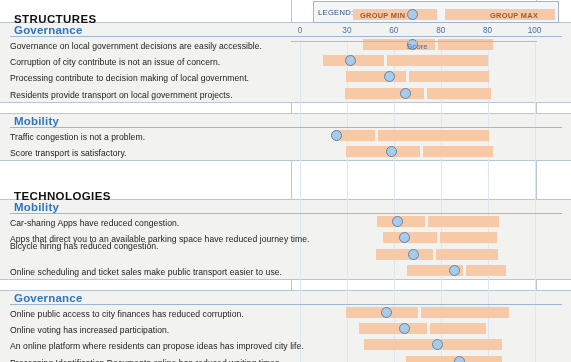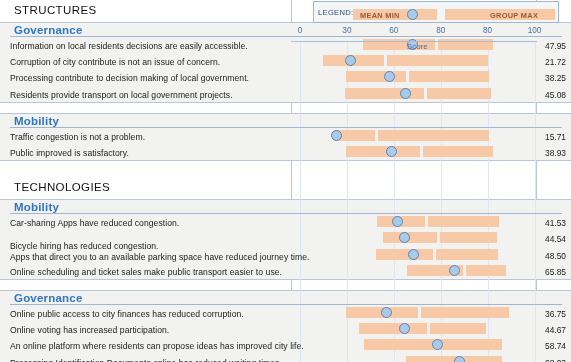--- a/index.html
+++ b/index.html
@@ -33,24 +33,25 @@
     border-top: 1px solid #b9c6d6;
     border-bottom: 1px solid #b9c6d6;
     box-sizing: border-box;
   }
 
   
   .sec-title {
     position: absolute;
     left: 14px;
     font-size: 11.5px;
-    font-weight: normal;
+    font-weight: bold;
     letter-spacing: 0.4px;
     color: #111111;
     white-space: nowrap;
+    margin-top: 9px;
   }
   .sub-head {
     position: absolute;
     left: 14px;
     font-size: 11.5px;
     font-weight: bold;
     color: #2e75c6;
     letter-spacing: 0.2px;
     white-space: nowrap;
   }
@@ -246,33 +247,33 @@
       <div class="gridv" style="left: 393.8px;"></div>
       <div class="gridv" style="left: 440.7px;"></div>
       <div class="gridv" style="left: 487.6px;"></div>
       <div class="gridv" style="left: 534.5px;"></div>
     </div>
 
   <div id="textcol">
       <div class="sec-title" style="top: 4px;">STRUCTURES</div>
       <div class="sub-head" style="top: 24px;">Governance</div>
       <div class="sub-rule" style="top: 36px;"></div>
-      <div class="q-label" style="top: 41px;">Information on local residents decisions are easily accessible.</div>
+      <div class="q-label" style="top: 41px;">Governance on local government decisions are easily accessible.</div>
       <div class="q-label" style="top: 57.2px;">Corruption of city contribute is not an issue of concern.</div>
       <div class="q-label" style="top: 73.4px;">Processing contribute to decision making of local government.</div>
       <div class="q-label" style="top: 89.6px;">Residents provide transport on local government projects.</div>
       <div class="sub-head" style="top: 114.8px;">Mobility</div>
       <div class="sub-rule" style="top: 126.8px;"></div>
       <div class="q-label" style="top: 131.8px;">Traffic congestion is not a problem.</div>
-      <div class="q-label" style="top: 148px;">Public improved is satisfactory.</div>
+      <div class="q-label" style="top: 148px;">Score transport is satisfactory.</div>
       <div class="sec-title" style="top: 181.2px;">TECHNOLOGIES</div>
       <div class="sub-head" style="top: 201.2px;">Mobility</div>
       <div class="sub-rule" style="top: 213.2px;"></div>
       <div class="q-label" style="top: 218.2px;">Car-sharing Apps have reduced congestion.</div>
-      <div class="q-label" style="top: 234.4px; margin-top: 18px;">Apps that direct you to an available parking space have reduced journey time.</div>
+      <div class="q-label" style="top: 234.4px;">Apps that direct you to an available parking space have reduced journey time.</div>
       <div class="q-label" style="top: 241px;">Bicycle hiring has reduced congestion.</div>
       <div class="q-label" style="top: 266.8px;">Online scheduling and ticket sales make public transport easier to use.</div>
       <div class="sub-head" style="top: 292px;">Governance</div>
       <div class="sub-rule" style="top: 304px;"></div>
       <div class="q-label" style="top: 309px;">Online public access to city finances has reduced corruption.</div>
       <div class="q-label" style="top: 325.2px;">Online voting has increased participation.</div>
       <div class="q-label" style="top: 341.4px;">An online platform where residents can propose ideas has improved city life.</div>
       <div class="q-label" style="top: 357.6px;">Processing Identification Documents online has reduced waiting times.</div>
     </div>
 
@@ -342,52 +343,36 @@
         <div class="seg" style="left: 439.855px; width: 61.815px;"></div>
         <div class="dot" style="left: 432.245px;"></div>
       </div>
       <div class="bar-row" style="top: 355.6px;">
         <div class="seg" style="left: 405.525px; width: 53.6075px;"></div>
         <div class="seg" style="left: 462.132px; width: 39.5375px;"></div>
         <div class="dot" style="left: 454.03px;"></div>
       </div>
     </div>
 
-  <div id="values">
-      <div class="val" style="top: 41px;">47.95</div>
-      <div class="val" style="top: 57.2px;">21.72</div>
-      <div class="val" style="top: 73.4px;">38.25</div>
-      <div class="val" style="top: 89.6px;">45.08</div>
-      <div class="val" style="top: 131.8px;">15.71</div>
-      <div class="val" style="top: 148px;">38.93</div>
-      <div class="val" style="top: 218.2px;">41.53</div>
-      <div class="val" style="top: 234.4px;">44.54</div>
-      <div class="val" style="top: 250.6px;">48.50</div>
-      <div class="val" style="top: 266.8px;">65.85</div>
-      <div class="val" style="top: 309px;">36.75</div>
-      <div class="val" style="top: 325.2px;">44.67</div>
-      <div class="val" style="top: 341.4px;">58.74</div>
-      <div class="val" style="top: 357.6px;">68.03</div>
-    </div>
 
   <div class="axis-area" id="axis">
       <div class="tick" style="left: 9px;">0</div>
       <div class="tick" style="left: 55.9px;">30</div>
       <div class="tick" style="left: 102.8px;">60</div>
       <div class="tick" style="left: 149.7px;">80</div>
       <div class="tick" style="left: 196.6px;">80</div>
       <div class="tick" style="left: 243.5px;">100</div>
       <div class="axis-title" style="left: 126.25px;">Score</div>
     </div>
   <div class="axis-line"></div>
 
   <div class="lg-out lg-city">CITY</div>
   <div class="lg-out lg-mean">GROUP MEAN</div>
   <div id="legend">
     <div class="lg-label">LEGEND:</div>
     <div class="lg-bar lg-bar-a"></div>
     <div class="lg-bar lg-bar-b"></div>
-    <div class="lg-min">MEAN MIN</div>
+    <div class="lg-min">GROUP MIN</div>
     <div class="lg-max">GROUP MAX</div>
     <div class="lg-dot"></div>
   </div>
 
 </div>
 
 </body></html>

